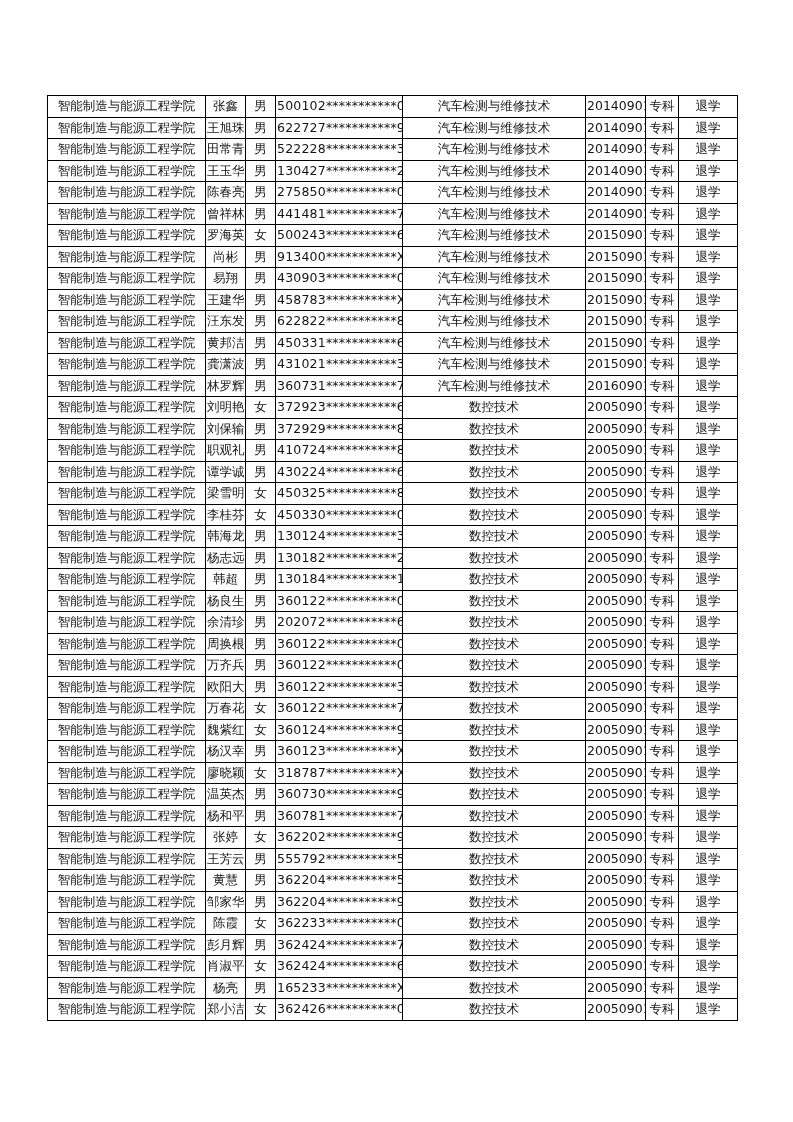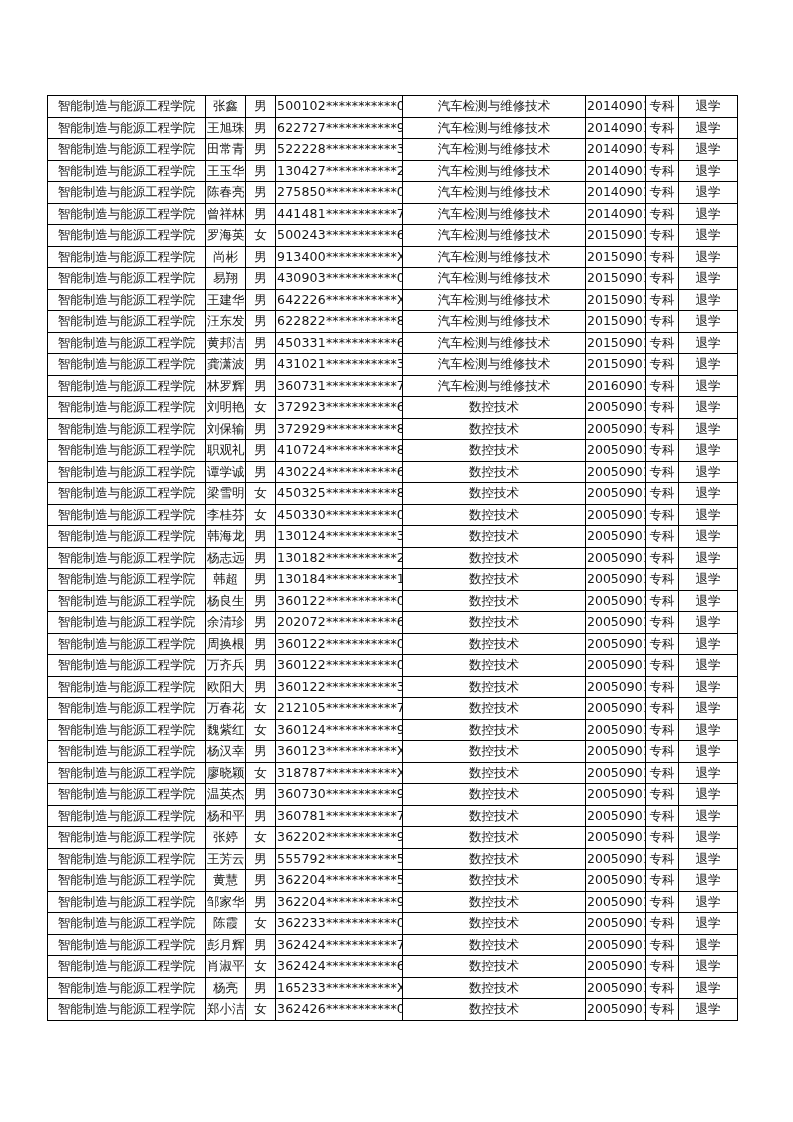--- a/index.html
+++ b/index.html
@@ -164,21 +164,21 @@
     <td>汽车检测与维修技术</td>
     <td class="num-cell">20150901</td>
     <td>专科</td>
     <td>退学</td>
   </tr>
 
   <tr>
     <td>智能制造与能源工程学院</td>
     <td>王建华</td>
     <td>男</td>
-    <td class="id-cell">642226***********X</td>
+    <td class="id-cell">458783***********X</td>
     <td>汽车检测与维修技术</td>
     <td class="num-cell">20150901</td>
     <td>专科</td>
     <td>退学</td>
   </tr>
 
   <tr>
     <td>智能制造与能源工程学院</td>
     <td>汪东发</td>
     <td>男</td>
@@ -373,21 +373,21 @@
     <td>数控技术</td>
     <td class="num-cell">20050901</td>
     <td>专科</td>
     <td>退学</td>
   </tr>
 
   <tr>
     <td>智能制造与能源工程学院</td>
     <td>万春花</td>
     <td>女</td>
-    <td class="id-cell">212105***********7</td>
+    <td class="id-cell">360122***********7</td>
     <td>数控技术</td>
     <td class="num-cell">20050901</td>
     <td>专科</td>
     <td>退学</td>
   </tr>
 
   <tr>
     <td>智能制造与能源工程学院</td>
     <td>魏紫红</td>
     <td>女</td>

